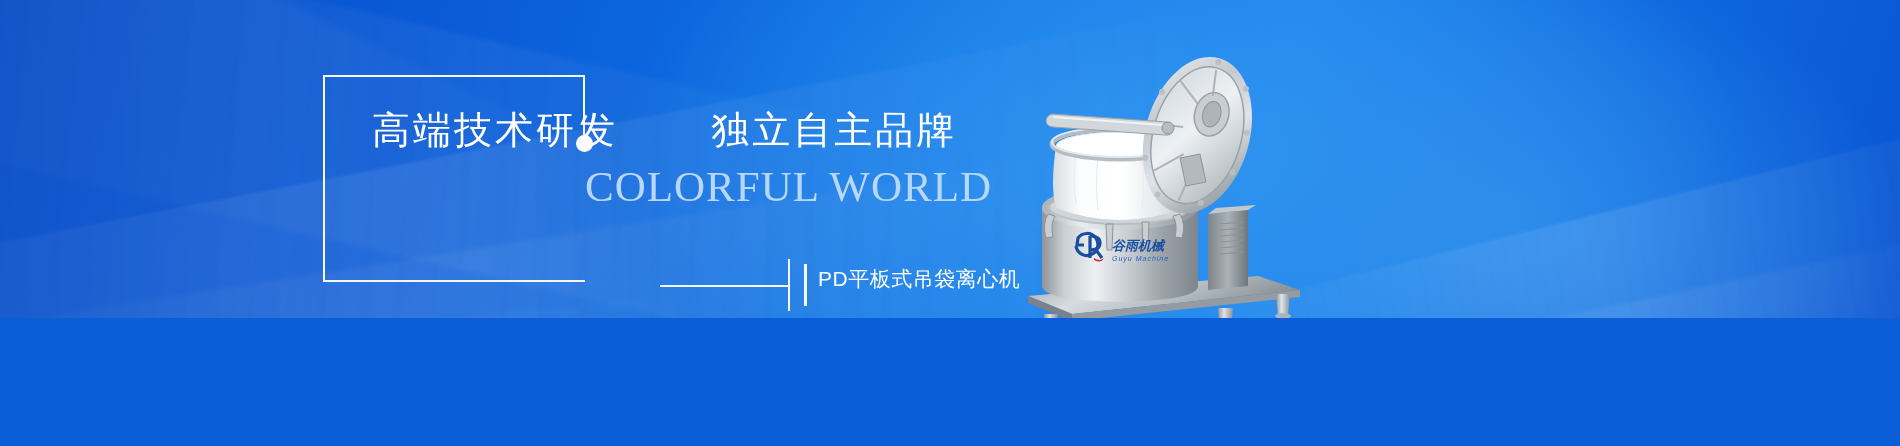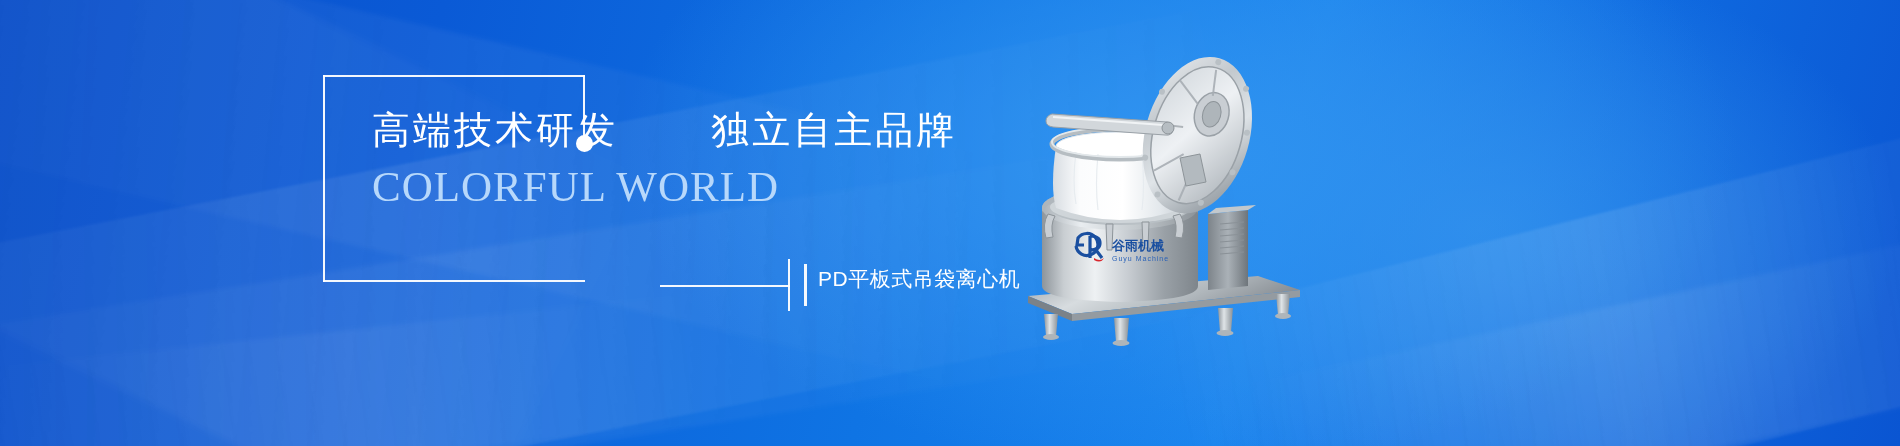--- a/index.html
+++ b/index.html
@@ -2,21 +2,21 @@
 <html><head>
 <meta charset="utf-8">
 <style>
   html,body{margin:0;padding:0;}
   body{
     width:1900px;height:446px;overflow:hidden;
     font-family:"Liberation Sans","DejaVu Sans",sans-serif;
     background:#0a5fd8;
   }
   .banner{
-    position:relative;width:1900px;height:446px;overflow:hidden;
+    position:relative;width:1900px;height:318px;overflow:hidden;
     background:
       radial-gradient(ellipse 900px 520px at 1180px 150px, #2f93f0 0%, rgba(47,147,240,0) 62%),
       radial-gradient(ellipse 700px 460px at 1480px 230px, #2f8bea 0%, rgba(47,139,234,0) 60%),
       linear-gradient(105deg, #0b4fc8 0%, #0a5ad6 22%, #0f74e4 48%, #1a84ee 66%, #0f6ae0 82%, #0a55d2 100%);
   }
   
   .streak{position:absolute;pointer-events:none;}
   .s1{left:-260px;top:150px;width:1500px;height:300px;
       background:linear-gradient(100deg, rgba(255,255,255,0.00) 0%, rgba(255,255,255,0.085) 45%, rgba(255,255,255,0.00) 100%);
       transform:rotate(-11deg);filter:blur(1px);}
@@ -51,34 +51,34 @@
     color:#ffffff;font-size:38px;letter-spacing:3px;line-height:1.2;
     font-weight:400;white-space:nowrap;
   }
   .headline .gap{display:inline-block;width:66px;}
   .sub-en{
     margin-top:20px;color:#bcd9f7;font-size:20.5px;letter-spacing:1.4px;
     font-family:"Liberation Serif","DejaVu Serif",serif;white-space:nowrap;
   }
   .big-en{
     margin-top:8px;color:#b7d8fb;font-size:43px;letter-spacing:1px;
-    font-family:"Liberation Serif","DejaVu Serif",serif;white-space:nowrap;
+    font-family:"Liberation Serif","DejaVu Serif",serif;white-space:nowrap;text-align:right;
   }
   .phone{
     margin-top:12px;color:#ffffff;font-size:19px;letter-spacing:.6px;white-space:nowrap;
   }
 
   
   .cap-line{position:absolute;left:660px;top:285px;width:130px;height:2px;background:#ffffff;opacity:.95;}
   .cap-bar1{position:absolute;left:788px;top:259px;width:2px;height:52px;background:#ffffff;opacity:.95;}
   .cap-bar2{position:absolute;left:804px;top:264px;width:3px;height:42px;background:#ffffff;opacity:.95;}
   .cap-text{position:absolute;left:818px;top:265px;color:#ffffff;font-size:21px;letter-spacing:.5px;white-space:nowrap;}
 
   
-  .machine{position:absolute;left:1020px;top:18px;width:330px;height:330px;}
+  .machine{position:absolute;left:1020px;top:18px;width:330px;height:330px;font-style:italic;}
   .machine svg{display:block;}
 </style>
 </head>
 <body>
 
 <div class="banner">
 
   <div class="streak s1"></div>
   <div class="streak s2"></div>
   <div class="streak s3"></div>

